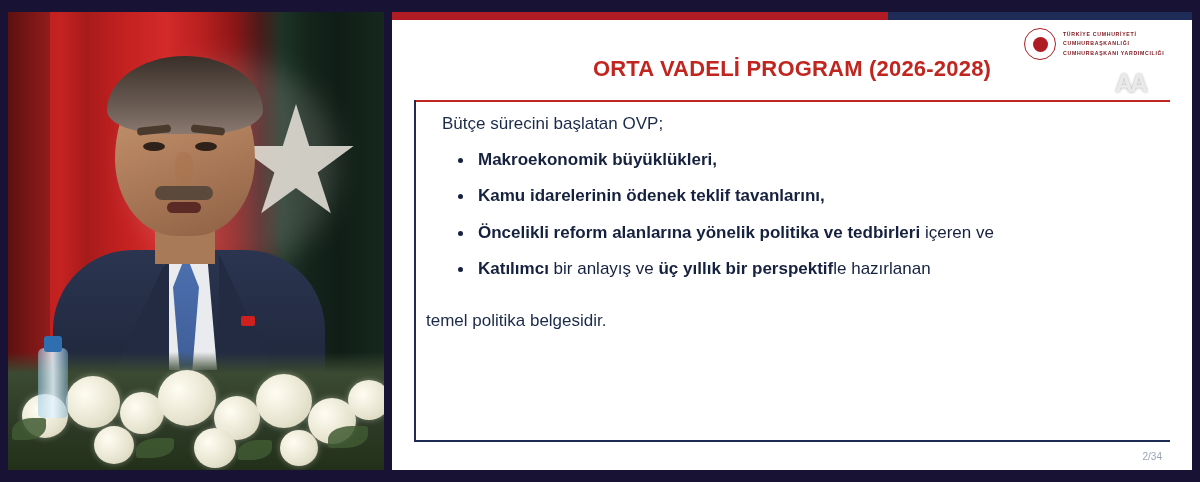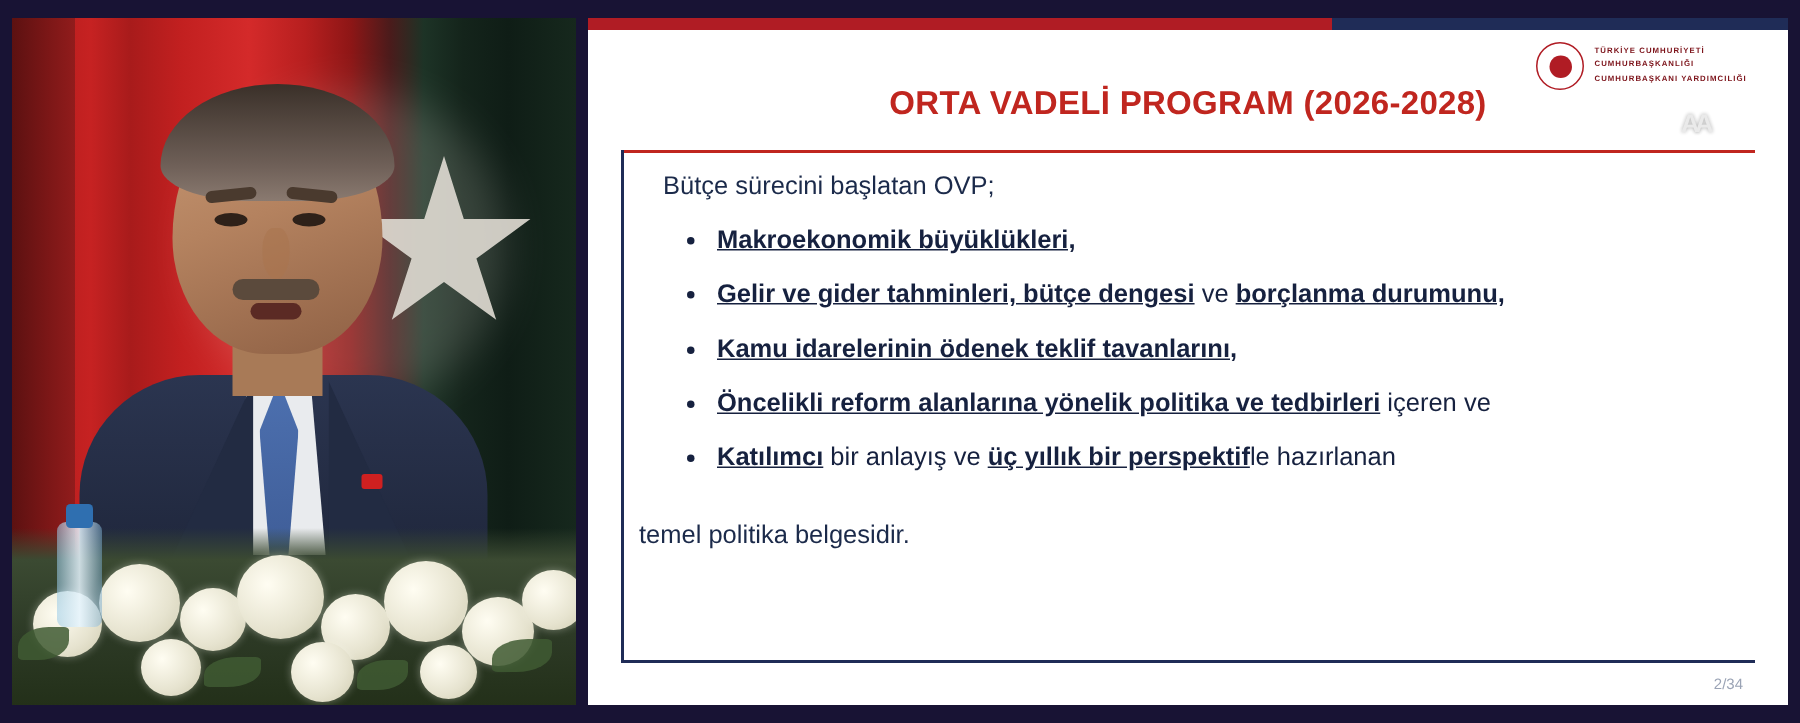--- a/index.html
+++ b/index.html
@@ -260,21 +260,21 @@
     font-weight: bold;
     white-space: nowrap;
   }
   .aa-logo {
     position: absolute;
     right: 34px;
     top: 54px;
     width: 56px;
     height: 34px;
     color: #e9e9e9;
-    font-size: 17px;
+    font-size: 25px;
     font-weight: bold;
     letter-spacing: -3px;
     text-align: center;
     line-height: 34px;
     text-shadow: 0 0 3px rgba(0,0,0,.35);
     opacity: .95;
   }
   .slide-title {
     position: absolute;
     left: 0; top: 44px;
@@ -336,21 +336,21 @@
   }
   ul.bullets li::before {
     content: "";
     position: absolute;
     left: -20px;
     top: 9px;
     width: 5px; height: 5px;
     border-radius: 50%;
     background: #16213f;
   }
-  .b { font-weight: bold; text-decoration: underline; }
+  .b { font-weight: bold; }
   .closing-line {
     font-size: 17px;
     color: #1b2a4a;
     margin-top: 32px;
   }
   .page-num {
     position: absolute;
     right: 30px;
     bottom: 8px;
     font-size: 10px;
@@ -429,23 +429,20 @@
     <div class="side-rail"></div>
 
     <div class="body-area">
       <p class="lead-line">Bütçe sürecini başlatan OVP;</p>
 
       <ul class="bullets">
         <li>
           <span class="b">Makroekonomik büyüklükleri,</span><span></span>
         </li>
         <li>
-          <span class="b">Gelir ve gider tahminleri, bütçe dengesi</span><span> ve </span><span class="b">borçlanma durumunu,</span><span></span>
-        </li>
-        <li>
           <span class="b">Kamu idarelerinin ödenek teklif tavanlarını,</span><span></span>
         </li>
         <li>
           <span class="b">Öncelikli reform alanlarına yönelik politika ve tedbirleri</span><span> içeren ve</span>
         </li>
         <li>
           <span class="b">Katılımcı</span><span> bir anlayış ve </span><span class="b">üç yıllık bir perspektif</span><span>le hazırlanan</span>
         </li>
       </ul>
 

